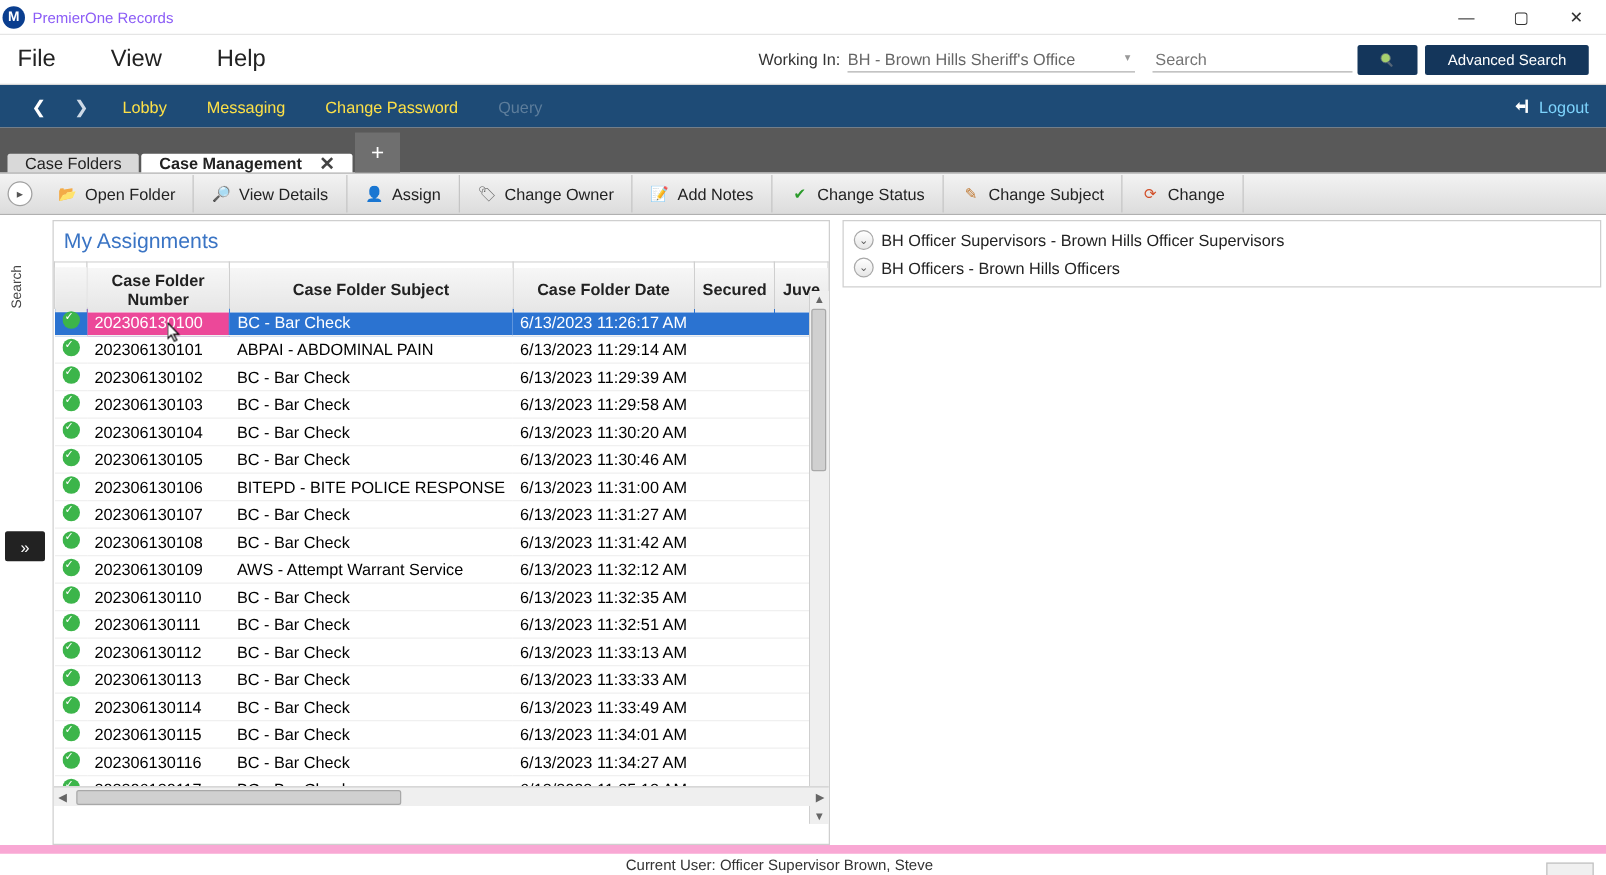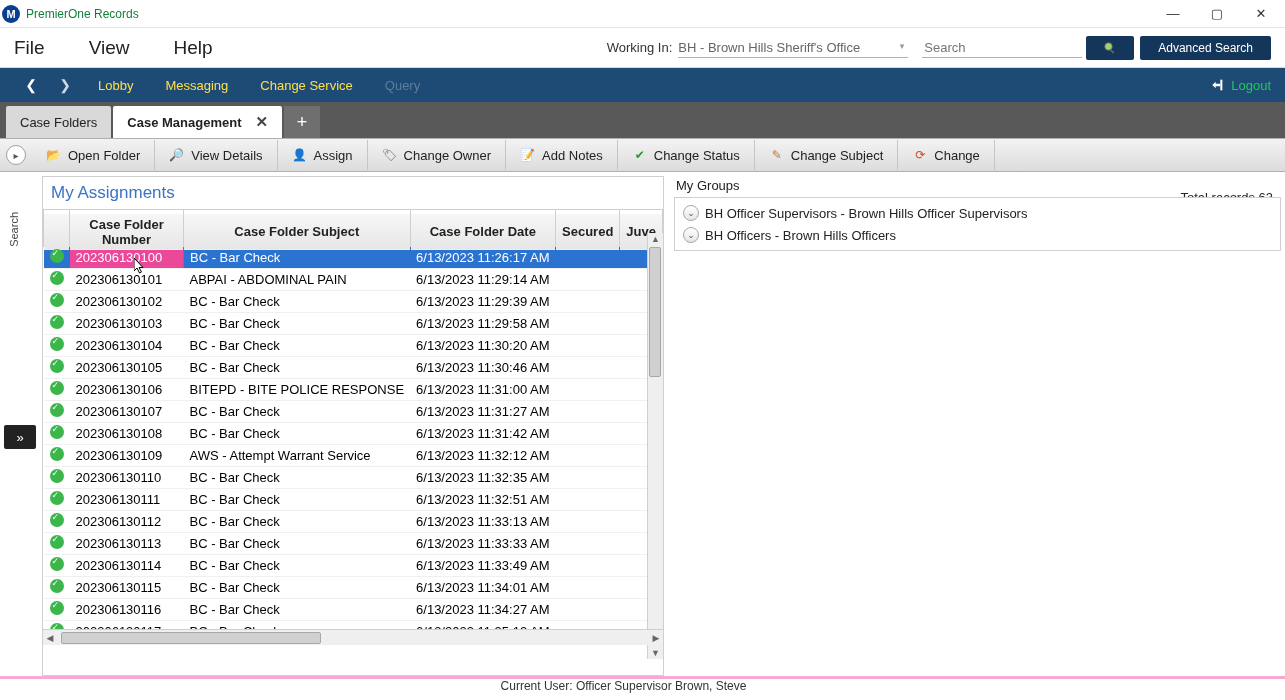--- a/index.html
+++ b/index.html
@@ -1,46 +1,46 @@
 <!DOCTYPE html>
 <html><head>
 <meta charset="utf-8">
 <style>
 * { box-sizing: border-box; margin: 0; padding: 0; font-family: "Segoe UI", Tahoma, sans-serif; }
 html, body { height: 100%; width: 1285px; overflow: hidden; background: #fff; }
 
 
 .titlebar { height: 28px; background: #fff; display: flex; align-items: center; padding: 0 2px; border-bottom: 1px solid #e5e5e5; }
 .titlebar .logo { width: 18px; height: 18px; border-radius: 50%; background: #0a3e8f; display: inline-flex; align-items: center; justify-content: center; color: #fff; font-size: 11px; font-weight: bold; margin-right: 6px; }
-.titlebar .title { font-size: 12px; color: #15803d; }
+.titlebar .title { font-size: 12px; color: #8b5cf6; }
 .titlebar .win-controls { margin-left: auto; display: flex; }
 .titlebar .win-btn { width: 44px; height: 28px; display: flex; align-items: center; justify-content: center; font-size: 13px; color: #333; }
 
 
 .menubar { height: 40px; background: #fff; display: flex; align-items: center; padding: 0 14px; border-bottom: 1px solid #d8d8d8; }
 .menubar .menu-item { font-size: 19px; color: #222; margin-right: 44px; }
 .menubar .working-in-label { margin-left: auto; font-size: 13px; color: #333; margin-right: 6px; }
 .menubar .office-select { min-width: 230px; font-size: 13px; color: #666; border-bottom: 1px solid #b0b0b0; padding: 2px 20px 2px 0; position: relative; }
 .menubar .office-select::after { content: "▾"; font-size: 9px; color: #999; position: absolute; right: 4px; top: 3px; }
 .menubar .search-input { width: 160px; margin-left: 14px; border: none; border-bottom: 1px solid #b0b0b0; padding: 2px 2px; font-size: 13px; outline: none; background: transparent; }
 .menubar .search-btn { width: 48px; height: 24px; background: #14365b; margin-left: 4px; border-radius: 2px; display: flex; align-items: center; justify-content: center; }
 .menubar .search-btn svg { width: 18px; height: 18px; }
 .menubar .adv-search-btn { height: 24px; padding: 0 18px; background: #14365b; color: #fff; font-size: 12px; border-radius: 2px; margin-left: 6px; display: flex; align-items: center; justify-content: center; }
 
 
 .navbar { height: 34px; background: #1e4b76; display: flex; align-items: center; padding: 0 14px; }
 .navbar .nav-arrow { width: 34px; text-align: center; color: #cdd9e6; font-size: 14px; }
 .navbar .nav-arrow.back { color: #fff; }
 .navbar .nav-link { color: #fde047; font-size: 13px; margin: 0 16px; }
 .navbar .nav-link.disabled { color: #5d7d9b; }
-.navbar .logout { margin-left: auto; color: #22c55e; font-size: 13px; display: flex; align-items: center; gap: 6px; }
+.navbar .logout { margin-left: auto; color: #7dd3fc; font-size: 13px; display: flex; align-items: center; gap: 6px; }
 
 
 .tabs { height: 36px; background: #595959; display: flex; align-items: end; padding-left: 6px; }
-.tab { height: 32px; padding: 0 14px; background: #d9d9d9; color: #222; font-size: 13px; display: flex; align-items: center; border-top-left-radius: 2px; border-top-right-radius: 2px; margin-right: 2px; position: relative; text-align: center; }
+.tab { height: 15px; padding: 0 14px; background: #d9d9d9; color: #222; font-size: 13px; display: flex; align-items: center; border-top-left-radius: 2px; border-top-right-radius: 2px; margin-right: 2px; position: relative; text-align: center; }
 .tab.active { background: #fff; font-weight: bold; }
 .tab .close { margin-left: 14px; font-size: 15px; color: #444; }
 .add-tab { width: 36px; height: 32px; background: #6f6f6f; color: #fff; font-size: 18px; display: flex; align-items: center; justify-content: center; }
 
 
 .toolbar { height: 34px; background: linear-gradient(#f3f3f3, #dcdcdc); border-bottom: 1px solid #b0b0b0; border-top: 1px solid #b0b0b0; display: flex; align-items: center; }
 .expander-btn { width: 20px; height: 20px; border: 1px solid #a0a0a0; border-radius: 50%; background: #fff; display: flex; align-items: center; justify-content: center; font-size: 10px; margin: 0 6px; color: #555; }
 .search-vertical { position: absolute; top: 212px; left: 8px; writing-mode: vertical-rl; transform: rotate(180deg); font-size: 11px; color: #444; }
 .tb-btn { height: 30px; padding: 0 14px; display: flex; align-items: center; gap: 6px; font-size: 13px; color: #222; border-right: 1px solid #c5c5c5; }
 .tb-btn .ico { width: 16px; height: 16px; display: inline-flex; align-items: center; justify-content: center; font-size: 12px; }
@@ -90,21 +90,21 @@
 .tbl-vscroll .va.dn { bottom: 1px; }
 
 
 .panel-right { flex: 1; display: flex; flex-direction: column; }
 .panel-right .groups-title { font-size: 13px; color: #222; padding: 2px 0 4px 2px; }
 .groups-box { border: 1px solid #cfcfcf; background: #fff; padding: 4px 8px; }
 .grp-row { display: flex; align-items: center; gap: 6px; padding: 3px 0; font-size: 13px; color: #222; }
 .grp-chevron { width: 16px; height: 16px; border: 1px solid #a8a8a8; border-radius: 50%; display: flex; align-items: center; justify-content: center; font-size: 9px; background: linear-gradient(#fff,#e6e6e6); color: #555; }
 
 
-.statusbar { height: 24px; border-top: 3px solid #f9a8d4; display: flex; padding: 0 10px; font-size: 12px; color: #333; }
+.statusbar { height: 24px; border-top: 7px solid #f9a8d4; display: flex; align-items: center; padding: 0 10px; font-size: 12px; color: #333; }
 .statusbar .user { margin: 0 auto; }
 .statusbar .cts { color: #2a9b2a; border: 1px solid #c0c0c0; padding: 14px 6px; background: #f0f0f0; font-weight: bold; margin-top: 40px; }
 
 .cursor { position: absolute; left: 134px; top: 258px; width: 12px; height: 17px; z-index: 5; pointer-events:none; }
 </style>
 </head>
 <body>
 
 <div class="titlebar">
   <span class="logo">M</span>
@@ -130,21 +130,21 @@
       </svg>
   </div>
   <div class="adv-search-btn">Advanced Search</div>
 </div>
 
 <div class="navbar">
   <span class="nav-arrow back">❮</span>
   <span class="nav-arrow">❯</span>
   <span class="nav-link">Lobby</span>
   <span class="nav-link">Messaging</span>
-  <span class="nav-link">Change Service</span>
+  <span class="nav-link">Change Password</span>
   <span class="nav-link disabled">Query</span>
   <span class="logout">
     <svg width="16" height="16" viewBox="0 0 24 24">
         <path d="M10 17l-5-5 5-5v3h7v4h-7v3z" fill="#fff"></path>
         <rect x="17" y="4" width="3" height="16" fill="#fff"></rect>
       </svg>
     <span>Logout</span>
   </span>
 </div>
 
@@ -374,21 +374,20 @@
         </div>
         <div class="tbl-hscroll">
           <span class="arr">◀</span>
           <div class="thumb"></div>
           <span class="arr right">▶</span>
         </div>
       </div>
     </div>
 
     <div class="panel-right">
-      <div class="groups-title">My Groups</div>
       <div class="groups-box">
         <div class="grp-row">
           <span class="grp-chevron">⌄</span>
           <span>BH Officer Supervisors - Brown Hills Officer Supervisors</span>
         </div>
         <div class="grp-row">
           <span class="grp-chevron">⌄</span>
           <span>BH Officers - Brown Hills Officers</span>
         </div>
       </div>

